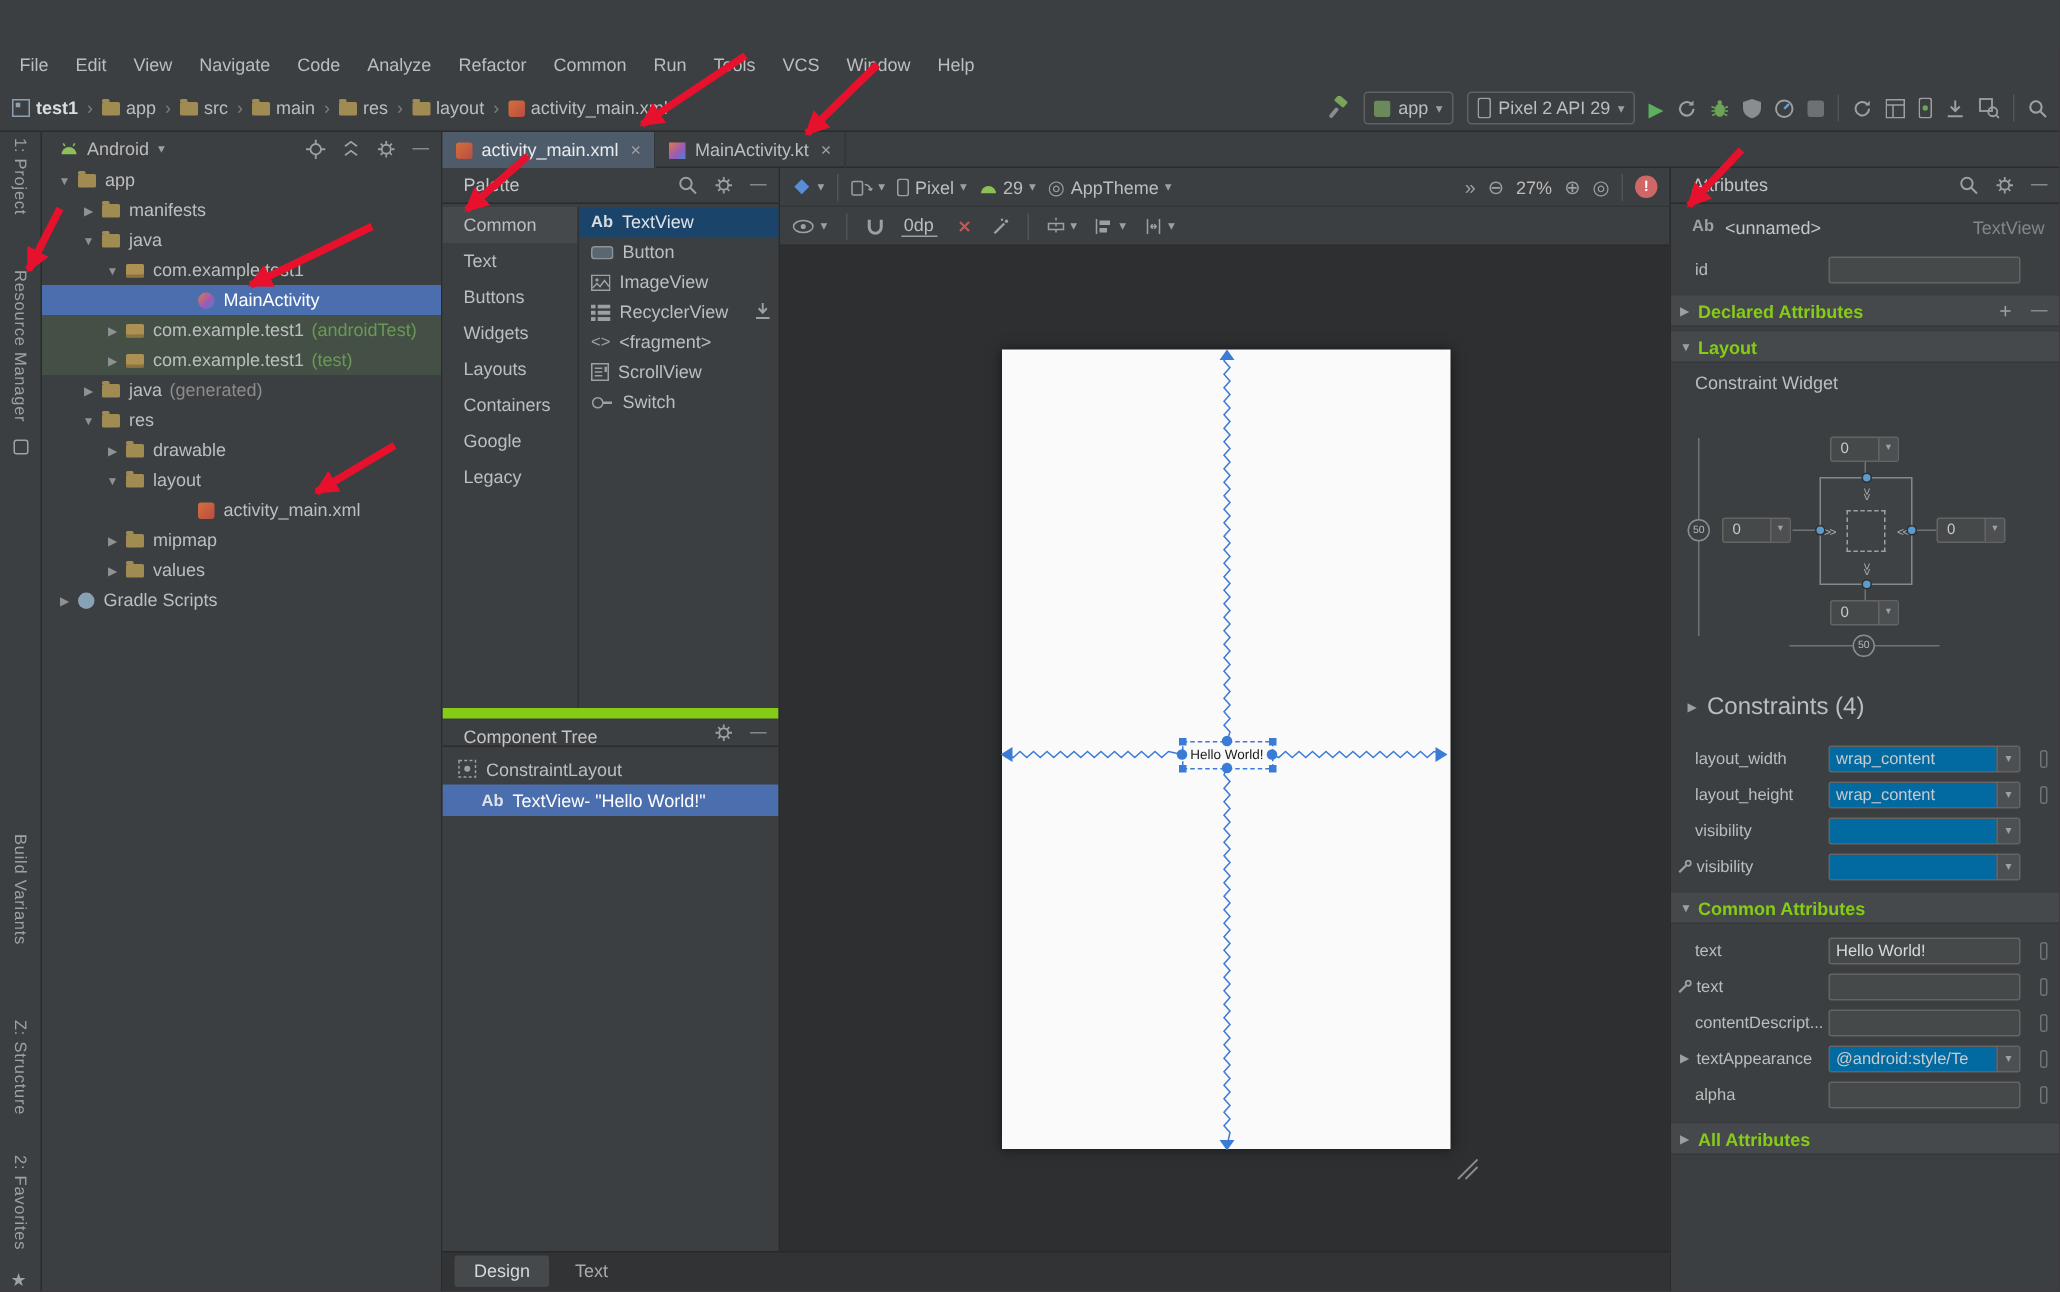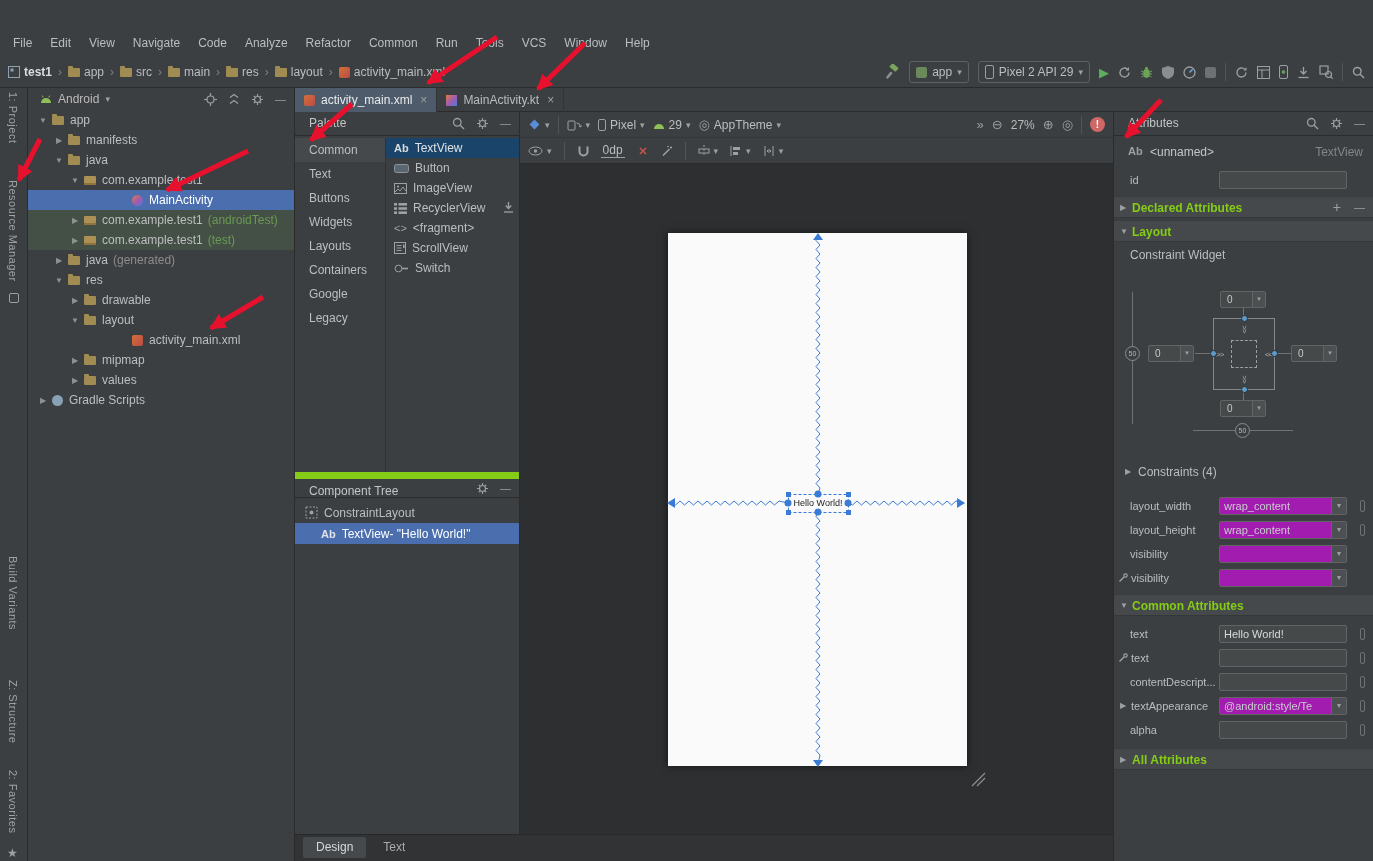--- a/index.html
+++ b/index.html
@@ -127,21 +127,21 @@
 
   
   #attrs{left:1113px;top:112px;width:260px;height:749px;background:#3c3f41;border-left:1px solid #2b2b2b;overflow:hidden;}
   .sec{position:absolute;left:0;width:100%;height:22px;line-height:22px;background:#46494b;
     border-top:1px solid #3a3d3f;border-bottom:1px solid #35383a;}
   .sec .chev-sm{position:absolute;left:6px;font-size:8px;color:#9da0a2;top:0;}
   .sec .sec-title{position:absolute;left:18px;color:#84cc16;font-weight:bold;}
   .attr-row{position:absolute;left:0;width:100%;height:24px;}
   .attr-label{position:absolute;left:16px;top:0;line-height:24px;font-size:11px;color:#bbbdbf;white-space:nowrap;}
   .chev-row{position:absolute;left:6px;top:0;line-height:24px;font-size:8px;color:#9da0a2;}
-  .fieldbox{position:absolute;left:105px;top:3px;width:128px;height:18px;background:#a21caf;border:1px solid #646464;border-radius:2px;}
+  .fieldbox{position:absolute;left:105px;top:3px;width:128px;height:18px;background:#0369a1;border:1px solid #646464;border-radius:2px;}
   .fieldbox .val{position:absolute;left:4px;right:17px;top:0;line-height:16px;font-size:11px;color:#c8cbcd;
     overflow:hidden;white-space:nowrap;}
   .fieldbox .ddb{position:absolute;right:0;top:0;width:15px;height:100%;border-left:1px solid #646464;background:#4c5052;
     text-align:center;line-height:15px;font-size:8px;color:#9da0a2;}
   input.fieldinput{position:absolute;left:105px;top:3px;width:128px;height:18px;background:#45494a;border:1px solid #646464;
     border-radius:2px;color:#d8dadc;font-size:11px;padding:0 4px;font-family:inherit;outline:none;}
   .flag{position:absolute;right:8px;top:6px;width:5px;height:12px;border:1px solid #707375;border-radius:2px;}
   .wrench-ico{position:absolute;left:4px;top:7px;}
   
   .cw-line{position:absolute;background:#6f7375;}
@@ -784,21 +784,21 @@
         <span class="cw-wrap rot90" style="left:26px;top:56px">&gt;&gt;</span>
         <span class="cw-anchor" style="left:27px;top:-4px"></span>
         <span class="cw-anchor" style="left:27px;bottom:-4px"></span>
         <span class="cw-anchor" style="left:-4px;top:31px"></span>
         <span class="cw-anchor" style="right:-4px;top:31px"></span>
       </div>
     </div>
 
     <div class="attr-row" style="top:348px">
       <span class="chev-row" style="left:11px">▶</span>
-      <span class="attr-label" style="left:24px;font-size:12px">Constraints (4)</span>
+      <span class="attr-label" style="left:24px;font-size:16px">Constraints (4)</span>
     </div>
 
     <div class="attr-row" style="top:382px">
       <span class="attr-label">layout_width</span>
       <div class="fieldbox">
         <span class="val">wrap_content</span>
         <span class="ddb">▾</span>
       </div>
       <span class="flag"></span>
     </div>

